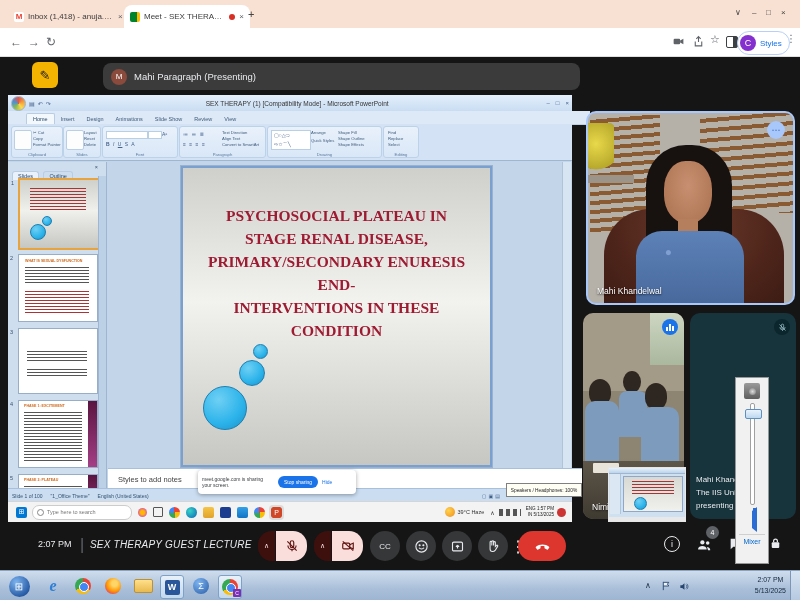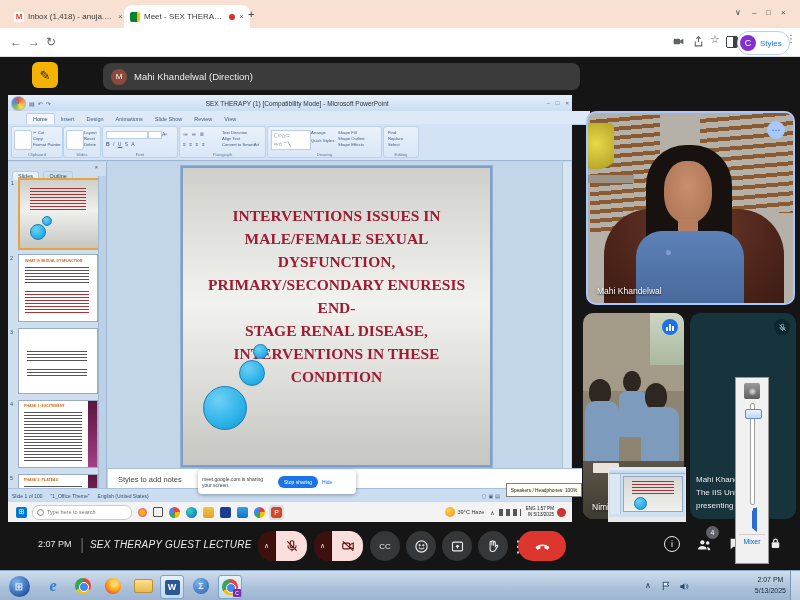--- a/index.html
+++ b/index.html
@@ -133,21 +133,21 @@
     </div>
   <div id="profilecap" class="abs">
     <span id="avatarC">C</span>
     <span style="font-size:8px;color:#1a73e8;">Styles</span>
   </div>
   <span class="abs" style="left:786px;top:33px;font-size:10px;color:#5f6368;">⋮</span>
 
   <div id="yellowicon" class="abs">✎</div>
   <div id="banner" class="abs">
     <span id="bannerM">M</span>
-    <span style="font-size:9.5px;color:#e8eaed;">Mahi Khandelwal (Direction)</span>
+    <span style="font-size:9.5px;color:#e8eaed;">Mahi Paragraph (Presenting)</span>
   </div>
 
   <div id="screen" class="abs">
 
     <div id="ppt-title" class="abs">
       <span id="orb"></span>
       <span class="qat">▤</span>
       <span class="qat">↶</span>
       <span class="qat">↷</span>
       <span class="t">SEX THERAPY (1) [Compatibility Mode] - Microsoft PowerPoint</span>
@@ -251,24 +251,23 @@
         <span class="tnum">5</span>
         <div style="position:absolute;right:0;top:0;width:9px;height:100%;background:linear-gradient(180deg,#5a1440,#a53f86);"></div>
         <div class="ttitle" style="left:5px;top:3px;width:60px;">PHASE 2: PLATEAU</div>
         <div class="tlines" style="left:5px;top:11px;width:58px;height:30px;"></div>
       </div>
       <div class="abs" style="right:0;top:14px;width:7px;height:382px;background:#bcd0e6;border-left:1px solid #9eb6cf;"></div>
     </div>
 
     <div id="slide" class="abs">
       <div id="slidetitle">
-        <div>INTERVENTIONS ISSUES IN</div>
-        <div>MALE/FEMALE SEXUAL DYSFUNCTION,</div>
+        <div>PSYCHOSOCIAL PLATEAU IN</div>
+        <div>STAGE RENAL DISEASE,</div>
         <div>PRIMARY/SECONDARY ENURESIS END-</div>
-        <div>STAGE RENAL DISEASE,</div>
         <div>INTERVENTIONS IN THESE CONDITION</div>
       </div>
       <div class="bub" style="left:20px;top:218px;width:42px;height:42px;"></div>
       <div class="bub" style="left:56px;top:192px;width:24px;height:24px;"></div>
       <div class="bub" style="left:70px;top:176px;width:13px;height:13px;"></div>
     </div>
     <div class="abs" style="left:554px;top:67px;width:8px;height:306px;background:#d7e4f2;border-left:1px solid #aec4da;"></div>
 
     <div id="notes" class="abs">
         <span>Styles to add notes</span>

